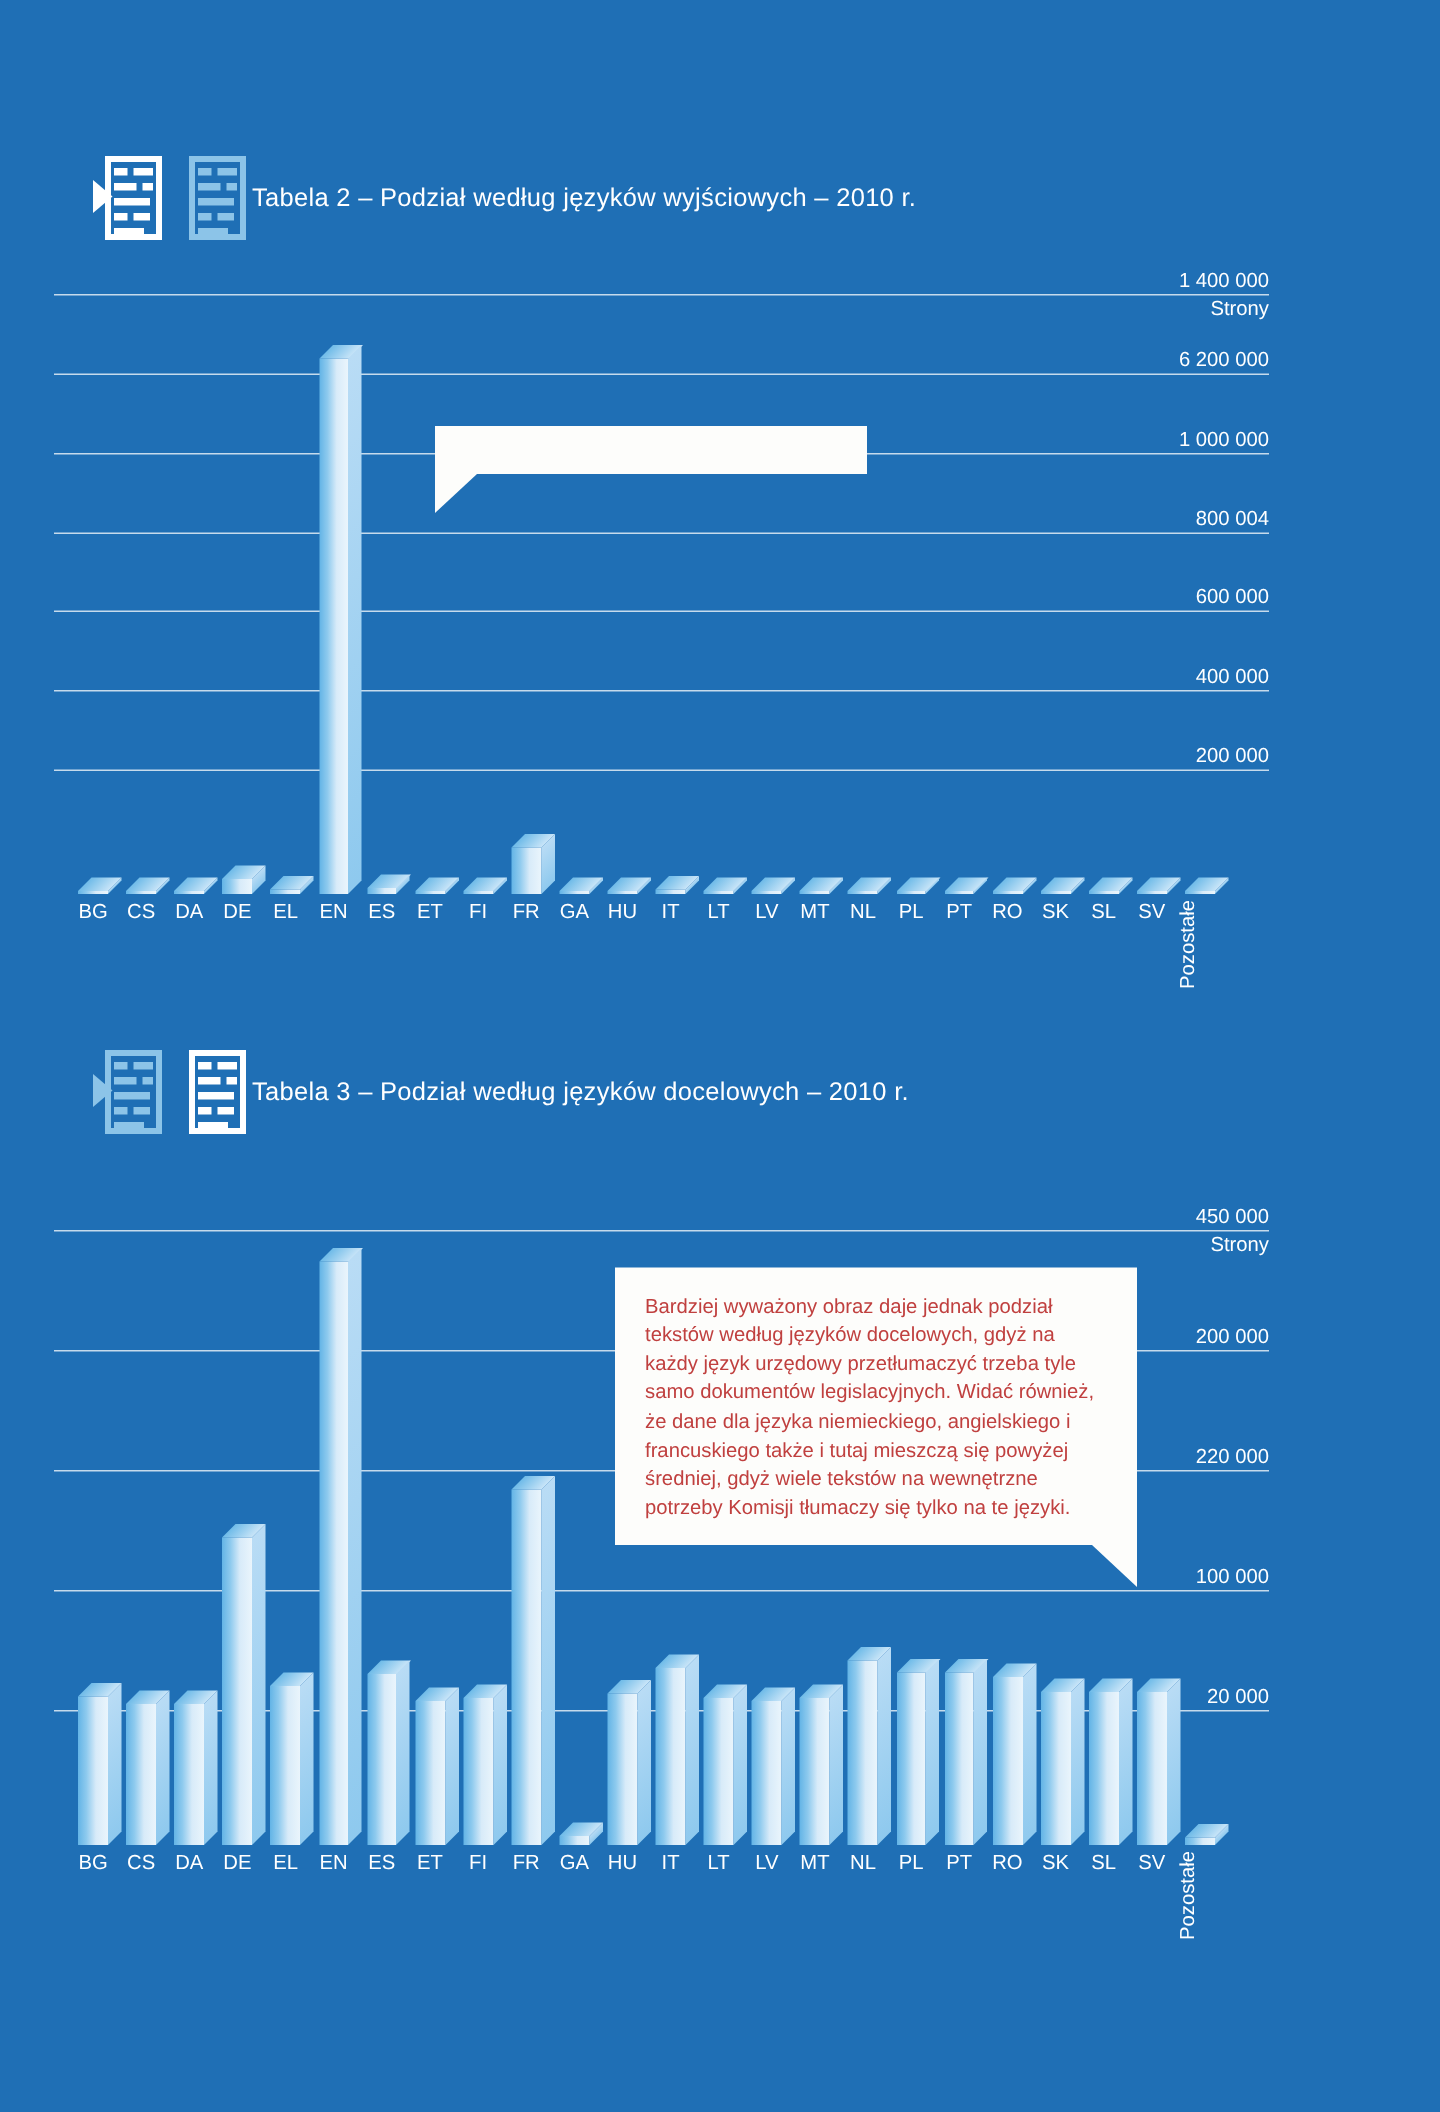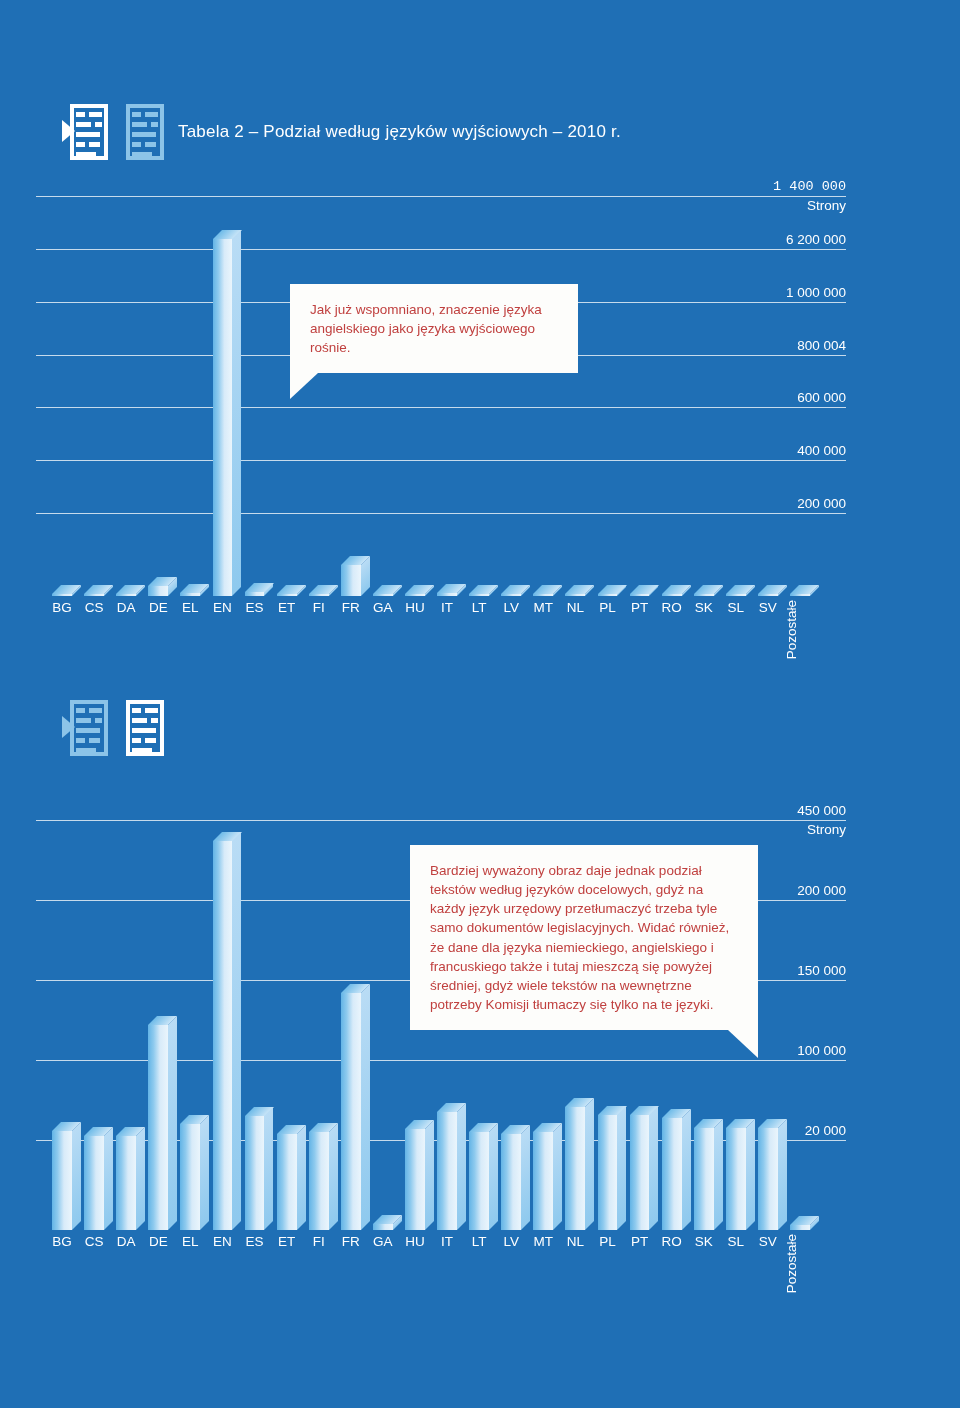--- a/index.html
+++ b/index.html
@@ -5,21 +5,21 @@
   * { box-sizing: border-box; margin: 0; padding: 0; }
   html, body {
     width: 960px; height: 1408px;
     background: #1f6fb5;
     font-family: "Liberation Sans", sans-serif;
     overflow: hidden;
   }
   .page { position: relative; width: 960px; height: 1408px; background: #1f6fb5; }
 
   
-  .sec-header { position: absolute; display: flex; align-items: center; gap: 14px; }
+  .sec-header { position: absolute; display: flex; align-items: center; gap: 4px; }
   .icon-pair { display: flex; align-items: center; gap: 10px; }
   .doc-icon { width: 46px; height: 56px; position: relative; }
   .doc-icon .frame {
     position: absolute; left: 8px; top: 0; width: 38px; height: 56px;
     border: 4px solid #ffffff; background: transparent;
   }
   .doc-icon.faded .frame { border-color: #8cc4e8; }
   .doc-icon .arrow {
     position: absolute; left: 0; top: 16px; width: 0; height: 0;
     border-top: 11px solid transparent; border-bottom: 11px solid transparent;
@@ -149,21 +149,21 @@
         <div class="ylab" style="top: 247.286px; left: 700px; width: 110px;">400 000</div>
         <div class="gridline" style="top: 211.429px; width: 810px;"></div>
         <div class="ylab" style="top: 194.429px; left: 700px; width: 110px;">600 000</div>
         <div class="gridline" style="top: 158.571px; width: 810px;"></div>
         <div class="ylab" style="top: 141.571px; left: 700px; width: 110px;">800 004</div>
         <div class="gridline" style="top: 105.714px; width: 810px;"></div>
         <div class="ylab" style="top: 88.7143px; left: 700px; width: 110px;">1 000 000</div>
         <div class="gridline" style="top: 52.8571px; width: 810px;"></div>
         <div class="ylab" style="top: 35.8571px; left: 700px; width: 110px;">6 200 000</div>
         <div class="gridline" style="top: 0px; width: 810px;"></div>
-        <div class="ylab" style="top: -17px; left: 700px; width: 110px; font-family: Liberation Mono, monospace;">1 400 000</div>
+        <div class="ylab" style="top: -17px; left: 700px; width: 110px;">1 400 000</div>
         <div class="ysub" style="top: 2px; left: 700px; width: 110px;">Strony</div>
       </div>
     <div class="bars" id="bars1" style="height:370px;">
         <div class="bar" title="BG: 3000" style="left: 16.0958px; width: 19.8917px; height: 2px;">
           <div class="front"></div>
           <div style="position: absolute; left: 0px; top: -9px; width: 19.8917px; height: 9px; background: linear-gradient(to right, rgb(111, 187, 232), rgb(201, 229, 248)); transform: skewX(-45deg); transform-origin: left bottom;"></div>
           <div style="position: absolute; left: 19.8917px; bottom: 0px; width: 9px; height: 2px; background: linear-gradient(rgb(185, 220, 245), rgb(142, 201, 238)); transform: skewY(-45deg); transform-origin: left bottom;"></div>
         </div>
         <div class="bar" title="CS: 4000" style="left: 48.1792px; width: 19.8917px; height: 2px;">
           <div class="front"></div>
@@ -303,21 +303,20 @@
       <div class="xlab" style="left: 553.492px; top: 0px; width: 35.9333px;">PL</div>
       <div class="xlab" style="left: 585.575px; top: 0px; width: 35.9333px;">PT</div>
       <div class="xlab" style="left: 617.658px; top: 0px; width: 35.9333px;">RO</div>
       <div class="xlab" style="left: 649.742px; top: 0px; width: 35.9333px;">SK</div>
       <div class="xlab" style="left: 681.825px; top: 0px; width: 35.9333px;">SL</div>
       <div class="xlab" style="left: 713.908px; top: 0px; width: 35.9333px;">SV</div>
       <div class="xlab rot" style="left: 748.013px; top: 0px; width: 33.8917px;">Pozostałe</div>
     </div>
 
   <div class="callout c1" style="left:290px; top:284px; width:288px;">
-    <div>Jak już wspomniano, znaczenie języka angielskiego jako języka wyjściowego rośnie.</div>
     <div class="tail"></div>
   </div>
 
   <div class="sec-header" style="left:62px; top:700px;">
     <div class="icon-pair">
       <div class="doc-icon faded">
         <div class="arrow"></div>
         <div class="frame"></div>
         <div class="rows">
           <div class="rowline">
@@ -357,30 +356,31 @@
           <div class="rowline">
               <i style="width:9px"></i>
               <i style="width:11px"></i>
             </div>
           <div class="rowline">
               <i style="width:20px"></i>
             </div>
         </div>
       </div>
     </div>
+    <div class="sec-title">Tabela 3 – Podział według języków docelowych – 2010 r.</div>
   </div>
 
   <div class="chart" id="chart2" style="left:36px; top:820px; width:810px; height:410px;">
     <div class="plot" id="plot2" style="width:810px; height:400px;">
         <div class="gridline" style="top: 320px; width: 810px;"></div>
         <div class="ylab" style="top: 303px; left: 700px; width: 110px;">20 000</div>
         <div class="gridline" style="top: 240px; width: 810px;"></div>
         <div class="ylab" style="top: 223px; left: 700px; width: 110px;">100 000</div>
         <div class="gridline" style="top: 160px; width: 810px;"></div>
-        <div class="ylab" style="top: 143px; left: 700px; width: 110px;">150 000</div>
+        <div class="ylab" style="top: 143px; left: 700px; width: 110px;">220 000</div>
         <div class="gridline" style="top: 80px; width: 810px;"></div>
         <div class="ylab" style="top: 63px; left: 700px; width: 110px;">200 000</div>
         <div class="gridline" style="top: 0px; width: 810px;"></div>
         <div class="ylab" style="top: -17px; left: 700px; width: 110px;">450 000</div>
         <div class="ysub" style="top: 2px; left: 700px; width: 110px;">Strony</div>
       </div>
     <div class="bars" id="bars2" style="height:400px;">
         <div class="bar" title="BG: 62000" style="left: 16.0958px; width: 19.8917px; height: 99.2px;">
           <div class="front"></div>
           <div style="position: absolute; left: 0px; top: -9px; width: 19.8917px; height: 9px; background: linear-gradient(to right, rgb(111, 187, 232), rgb(201, 229, 248)); transform: skewX(-45deg); transform-origin: left bottom;"></div>

